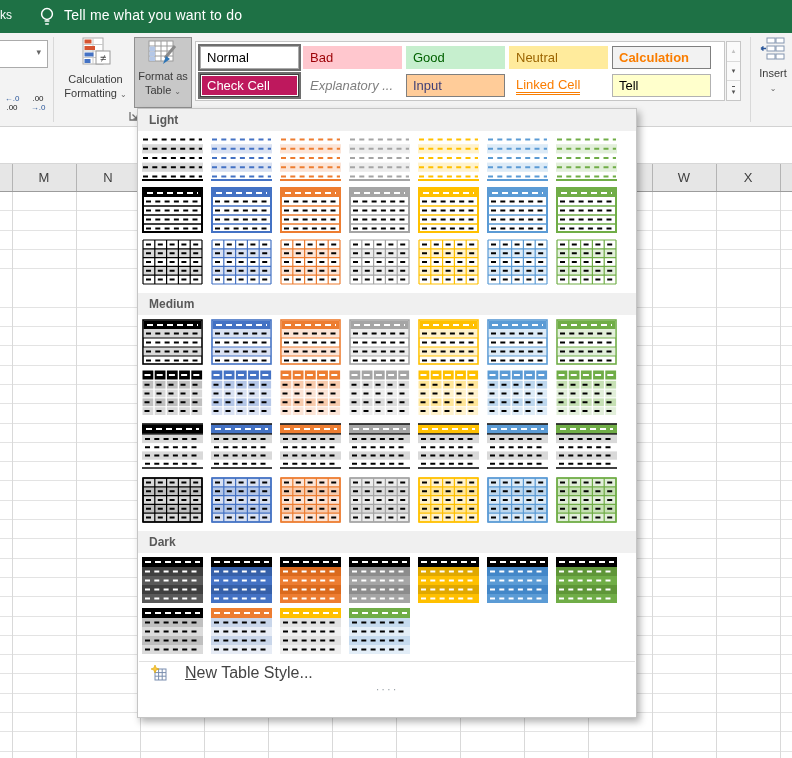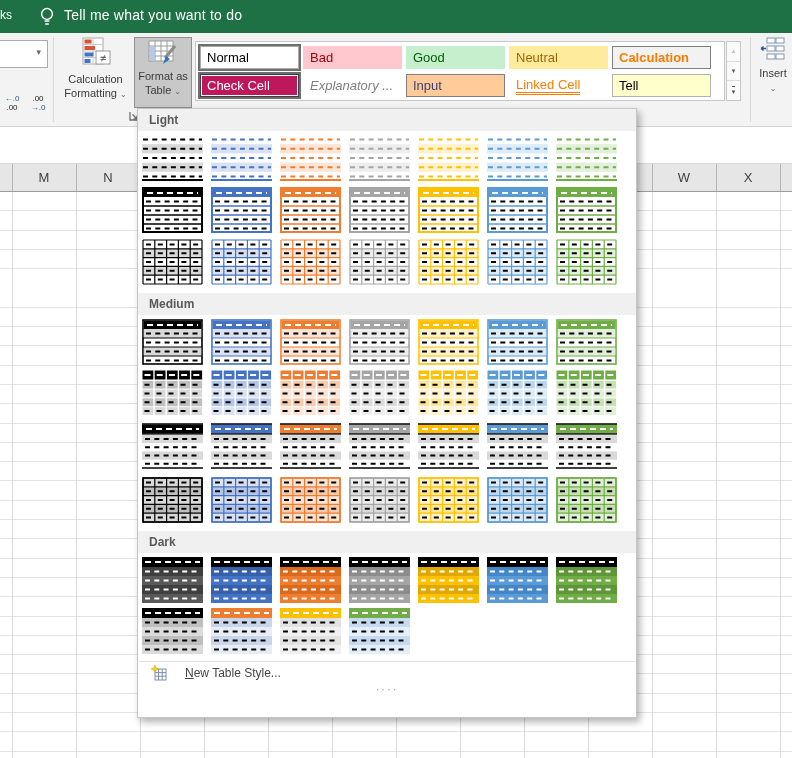--- a/index.html
+++ b/index.html
@@ -50,21 +50,21 @@
                          repeating-linear-gradient(to bottom,transparent 0 18.3px,#E3E3E3 18.3px 19.3px);
         background-position:12px 0,0 0;}
 
   
   .panel{position:absolute;left:137px;top:108px;width:500px;height:610px;background:#fff;border:1px solid #C5C5C5;box-sizing:border-box;
          z-index:50;box-shadow:3px 4px 7px rgba(0,0,0,.3);overflow:hidden;}
   .sechdr{height:22px;line-height:22px;background:#F0F0F0;color:#595959;font-size:12px;font-weight:bold;padding-left:11px;}
   .trow{display:flex;gap:8px;margin-left:4px;height:46px;}
   .thumb{width:61px;height:46px;cursor:pointer;}
   .msep{height:1px;background:#E0E0E0;margin:7px 1px 0 1px;}
-  .mitem{height:22px;display:flex;align-items:center;padding-left:13px;font-size:12px;color:#444;cursor:pointer;}
+  .mitem{height:22px;display:flex;align-items:center;padding-left:13px;font-size:16px;color:#444;cursor:pointer;}
   .mitem svg{margin-right:9px;}
   .mitem u{text-decoration:underline;}
   .grip{text-align:center;color:#98A0A6;font-size:11px;letter-spacing:2px;height:12px;line-height:10px;cursor:ns-resize;}
 </style>
 </head>
 <body>
 
 <div class="stage">
 
   <div class="greenbar">

